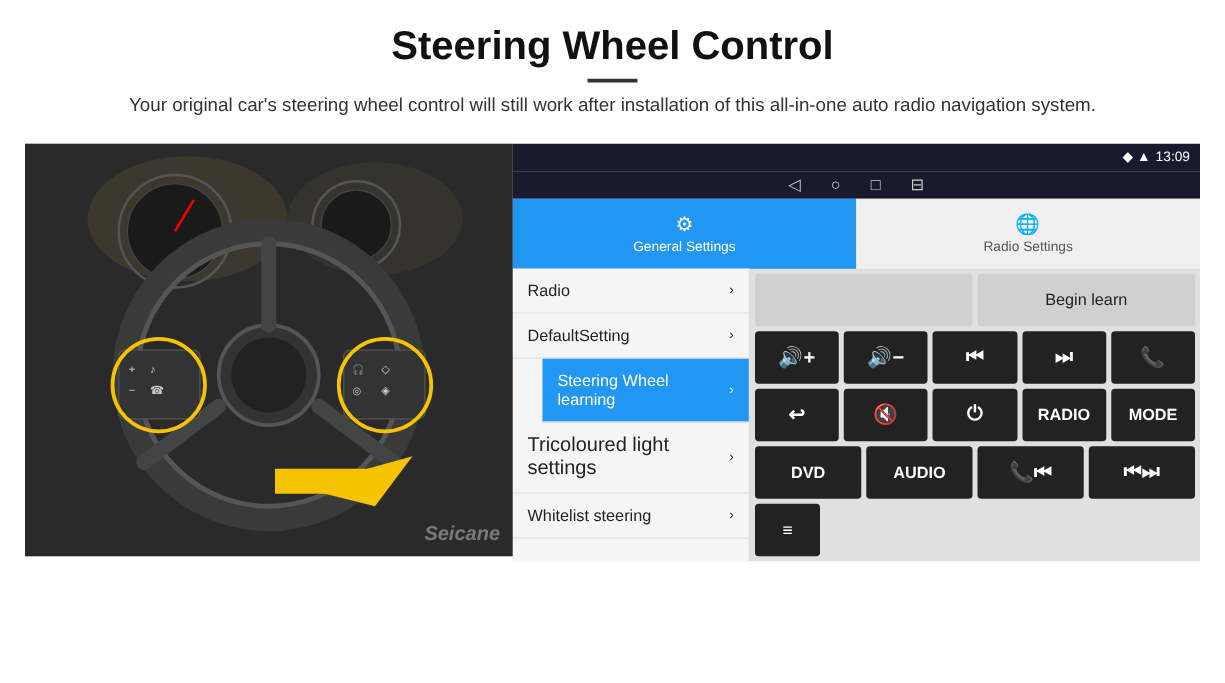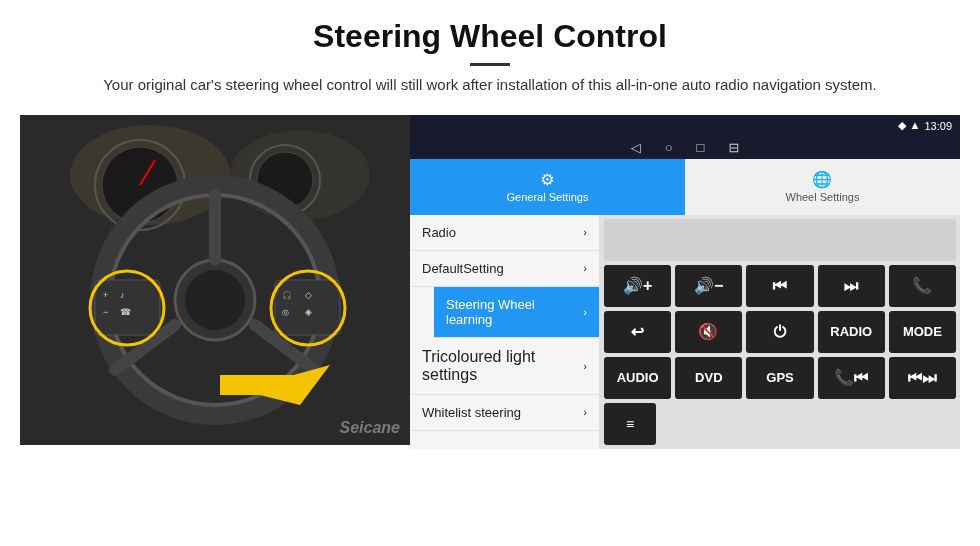--- a/index.html
+++ b/index.html
@@ -322,21 +322,21 @@
       <span class="nav-icon">⊟</span>
     </div>
 
     <div class="tabs-row">
       <div class="tab active">
         <span class="tab-icon">⚙</span>
         <span>General Settings</span>
       </div>
       <div class="tab inactive">
         <span class="tab-icon">🌐</span>
-        <span>Wheel Settings</span>
+        <span>Radio Settings</span>
       </div>
     </div>
 
     <div class="bottom-area">
 
       <div class="menu-list">
         <div class="menu-item">
           <span class="menu-item-text">Radio</span>
           <span class="chevron">›</span>
         </div>
@@ -355,20 +355,23 @@
         <div class="menu-item">
           <span class="menu-item-text">Whitelist steering</span>
           <span class="chevron">›</span>
         </div>
       </div>
 
       <div class="controls-area">
 
         <div class="ctrl-row-top">
           <div class="ctrl-empty-box"></div>
+          <div class="ctrl-begin-learn">
+            <span>Begin learn</span>
+          </div>
         </div>
 
         <div class="ctrl-row">
           <div class="ctrl-btn icon-btn">
             <span>🔊+</span>
           </div>
           <div class="ctrl-btn icon-btn">
             <span>🔊−</span>
           </div>
           <div class="ctrl-btn icon-btn">
@@ -395,27 +398,24 @@
           <div class="ctrl-btn">
             <span>RADIO</span>
           </div>
           <div class="ctrl-btn">
             <span>MODE</span>
           </div>
         </div>
 
         <div class="ctrl-row">
           <div class="ctrl-btn">
+            <span>DVD</span>
+          </div>
+          <div class="ctrl-btn">
             <span>AUDIO</span>
-          </div>
-          <div class="ctrl-btn">
-            <span>DVD</span>
-          </div>
-          <div class="ctrl-btn">
-            <span>GPS</span>
           </div>
           <div class="ctrl-btn icon-btn">
             <span>📞⏮</span>
           </div>
           <div class="ctrl-btn icon-btn">
             <span>⏮⏭</span>
           </div>
         </div>
 
         <div class="ctrl-last-row">

